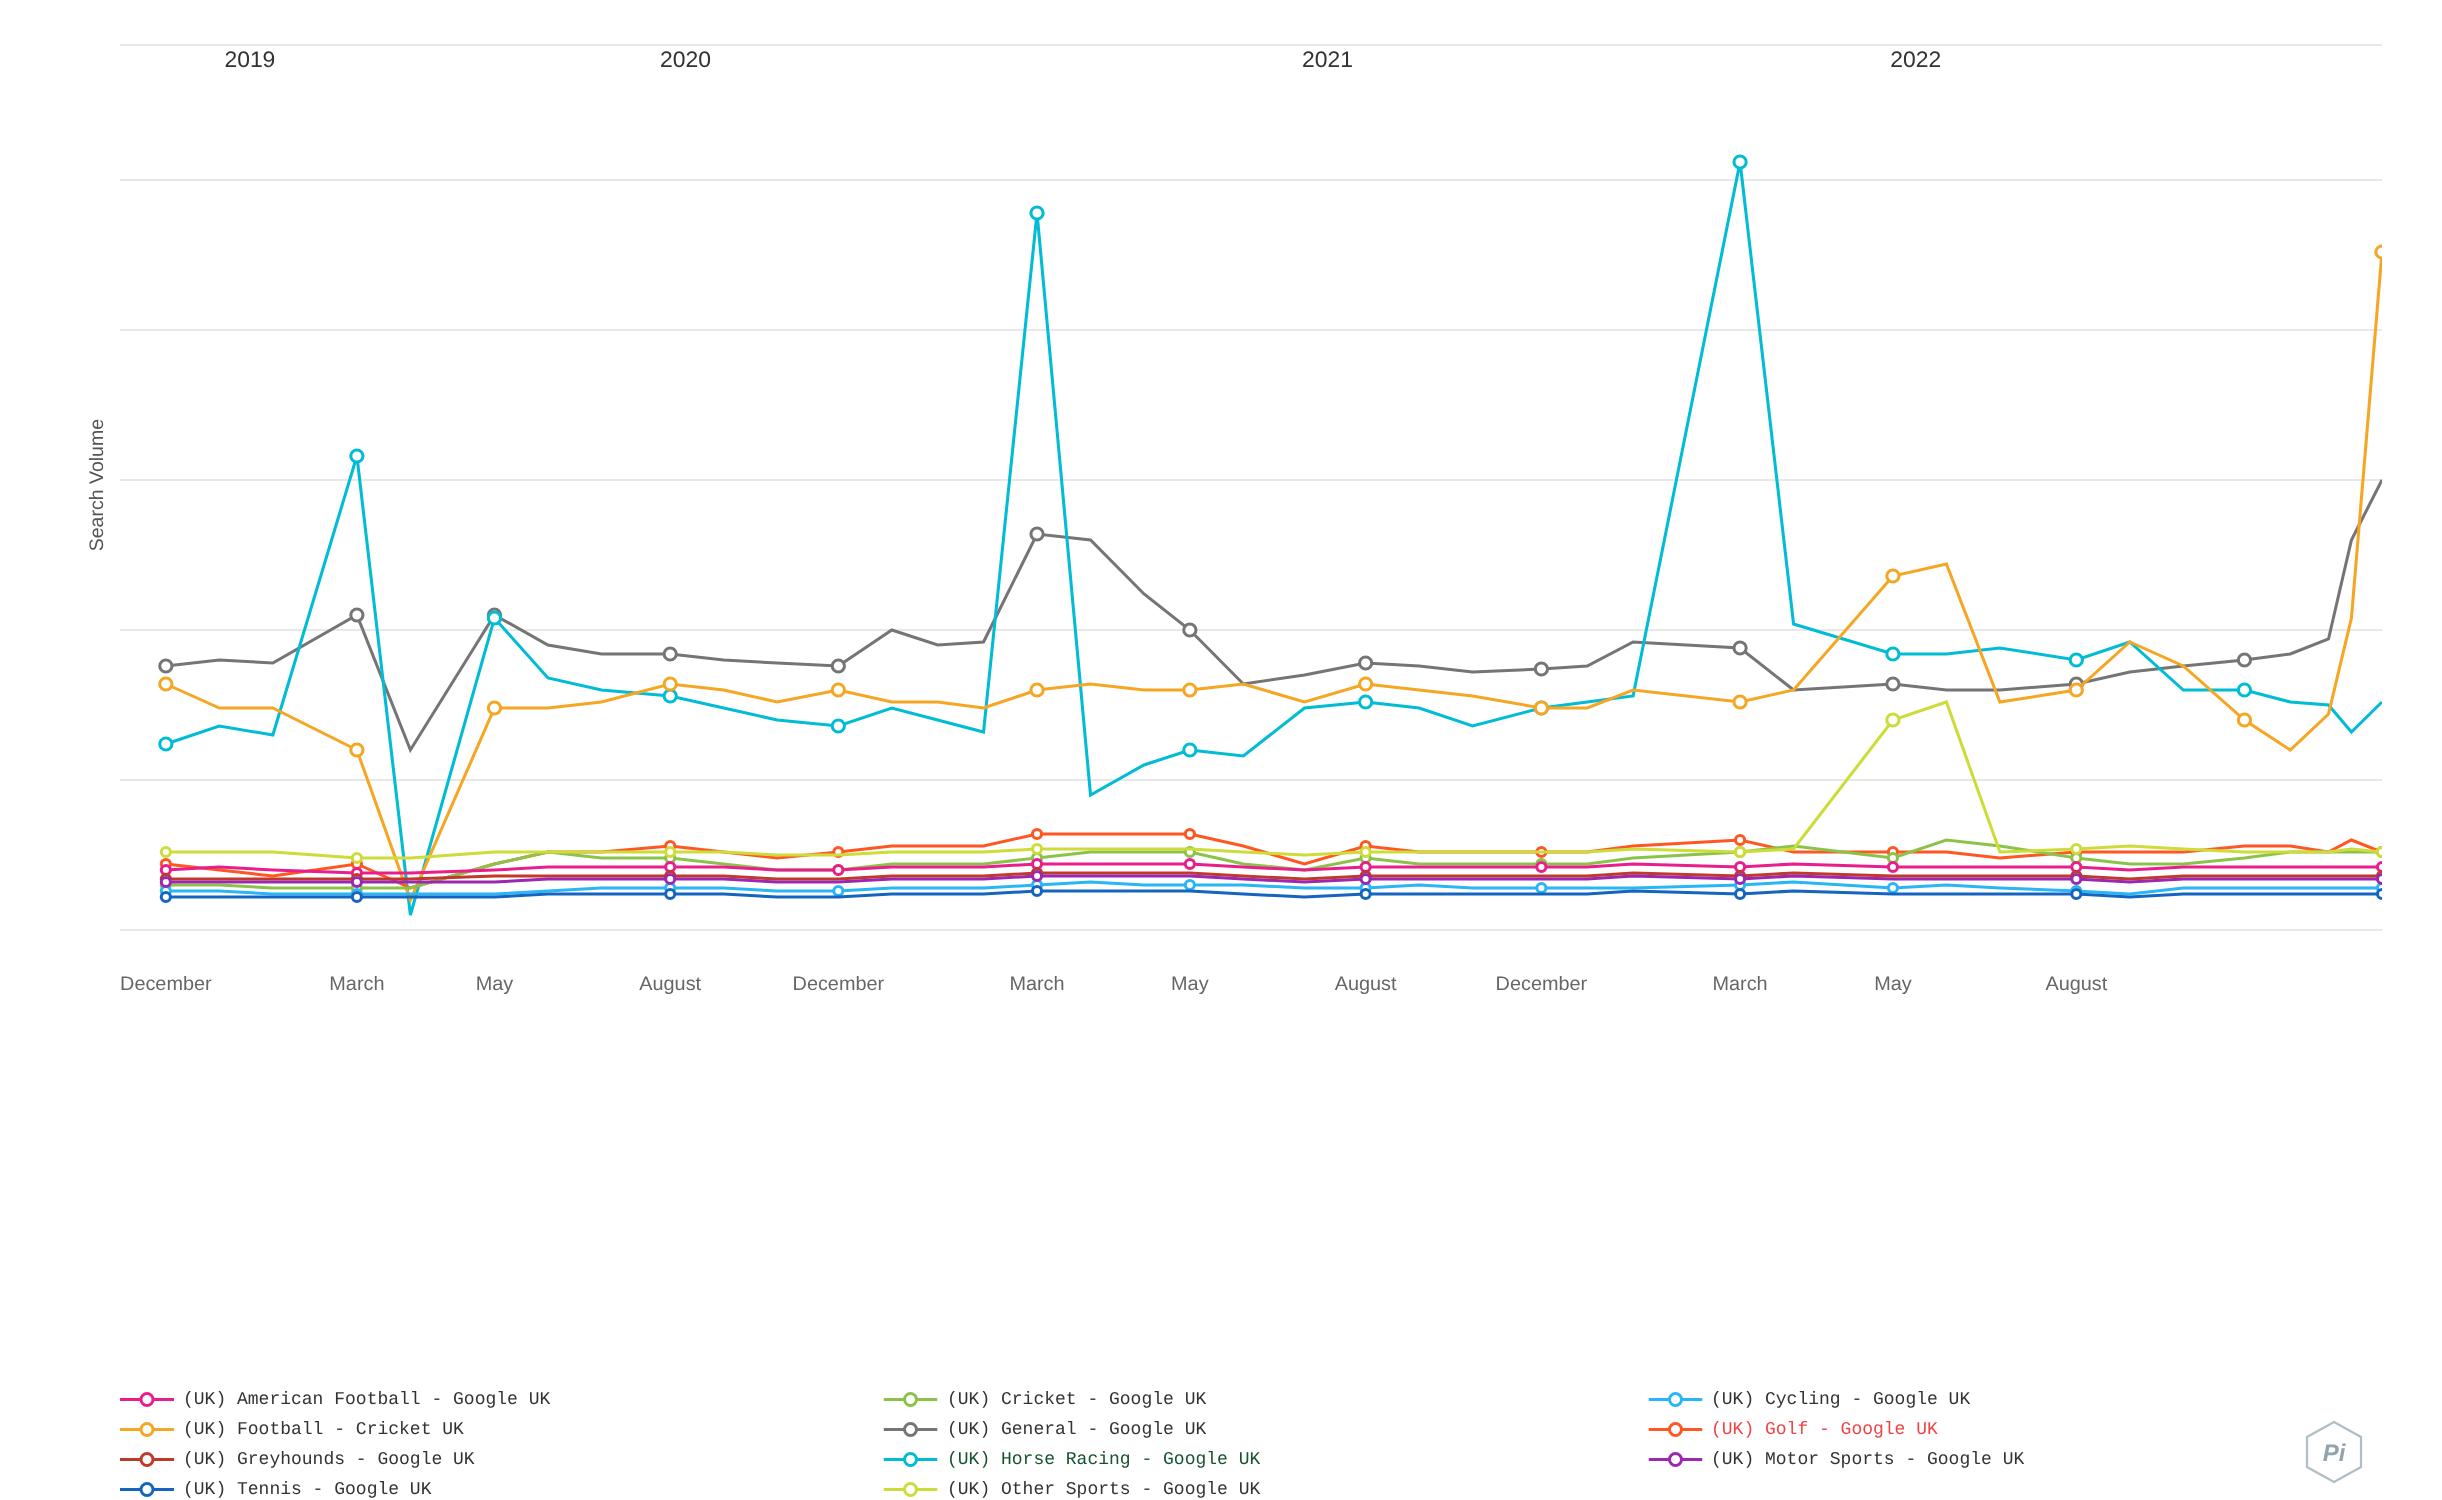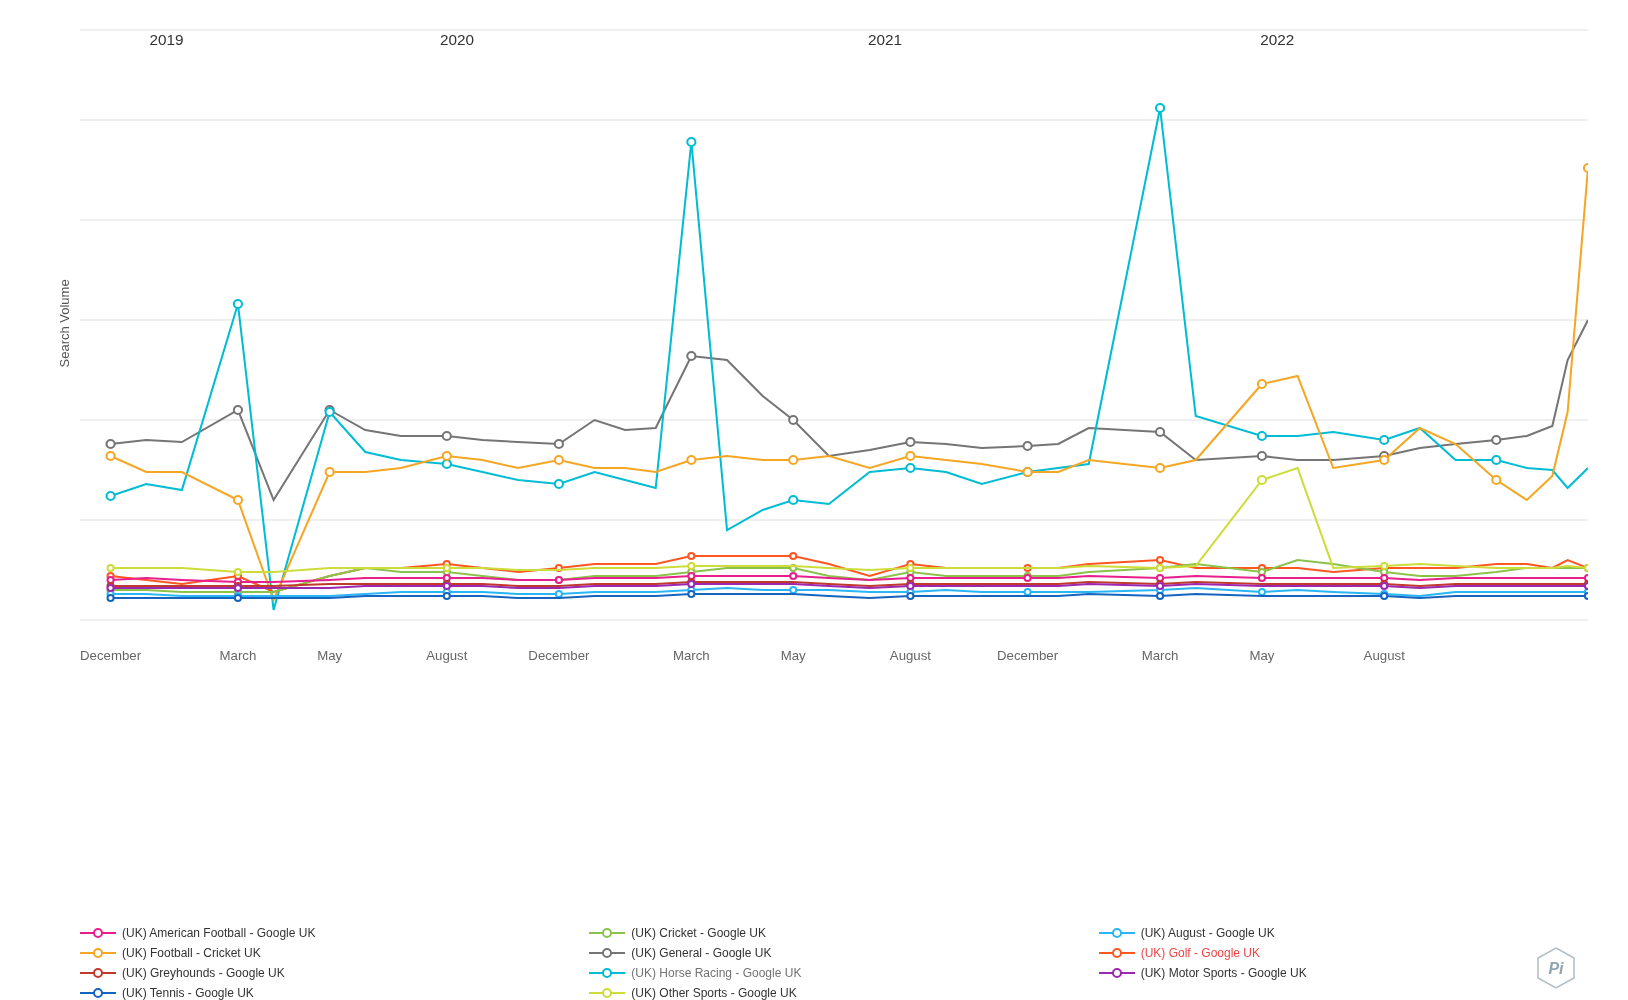--- a/index.html
+++ b/index.html
@@ -28,20 +28,21 @@
     .legend {
       position: absolute;
       bottom: 0;
       left: 80px;
       right: 40px;
       display: grid;
       grid-template-columns: repeat(3, 1fr);
       gap: 6px 20px;
       font-size: 12px;
       color: #333;
+      font-family: Liberation Mono, monospace;
     }
     .legend-item {
       display: flex;
       align-items: center;
       gap: 6px;
     }
     .y-axis-label {
       position: absolute;
       left: -60px;
       top: 50%;
@@ -337,21 +338,21 @@
           <line x1="0" y1="6" x2="36" y2="6" stroke="#8bc34a" stroke-width="2"></line>
           <circle cx="18" cy="6" r="4" fill="white" stroke="#8bc34a" stroke-width="2"></circle>
         </svg>
       <span style="font-size:12px;color:#333">(UK) Cricket - Google UK</span>
     </div>
     <div class="legend-item">
       <svg width="36" height="12" style="flex-shrink:0">
           <line x1="0" y1="6" x2="36" y2="6" stroke="#29b6f6" stroke-width="2"></line>
           <circle cx="18" cy="6" r="4" fill="white" stroke="#29b6f6" stroke-width="2"></circle>
         </svg>
-      <span style="font-size:12px;color:#333">(UK) August - Google UK</span>
+      <span style="font-size:12px;color:#333">(UK) Cycling - Google UK</span>
     </div>
 
     <div class="legend-item">
       <svg width="36" height="12" style="flex-shrink:0">
           <line x1="0" y1="6" x2="36" y2="6" stroke="#f5a623" stroke-width="2"></line>
           <circle cx="18" cy="6" r="4" fill="white" stroke="#f5a623" stroke-width="2"></circle>
         </svg>
       <span style="font-size:12px;color:#333">(UK) Football - Cricket UK</span>
     </div>
     <div class="legend-item">
@@ -374,21 +375,21 @@
           <line x1="0" y1="6" x2="36" y2="6" stroke="#c0392b" stroke-width="2"></line>
           <circle cx="18" cy="6" r="4" fill="white" stroke="#c0392b" stroke-width="2"></circle>
         </svg>
       <span style="font-size:12px;color:#333">(UK) Greyhounds - Google UK</span>
     </div>
     <div class="legend-item">
       <svg width="36" height="12" style="flex-shrink:0">
           <line x1="0" y1="6" x2="36" y2="6" stroke="#00bcd4" stroke-width="2"></line>
           <circle cx="18" cy="6" r="4" fill="white" stroke="#00bcd4" stroke-width="2"></circle>
         </svg>
-      <span style="font-size:12px;color:#737373">(UK) Horse Racing - Google UK</span>
+      <span style="font-size:12px;color:#14532d">(UK) Horse Racing - Google UK</span>
     </div>
     <div class="legend-item">
       <svg width="36" height="12" style="flex-shrink:0">
           <line x1="0" y1="6" x2="36" y2="6" stroke="#9c27b0" stroke-width="2"></line>
           <circle cx="18" cy="6" r="4" fill="white" stroke="#9c27b0" stroke-width="2"></circle>
         </svg>
       <span style="font-size:12px;color:#333">(UK) Motor Sports - Google UK</span>
     </div>
 
     <div class="legend-item">

